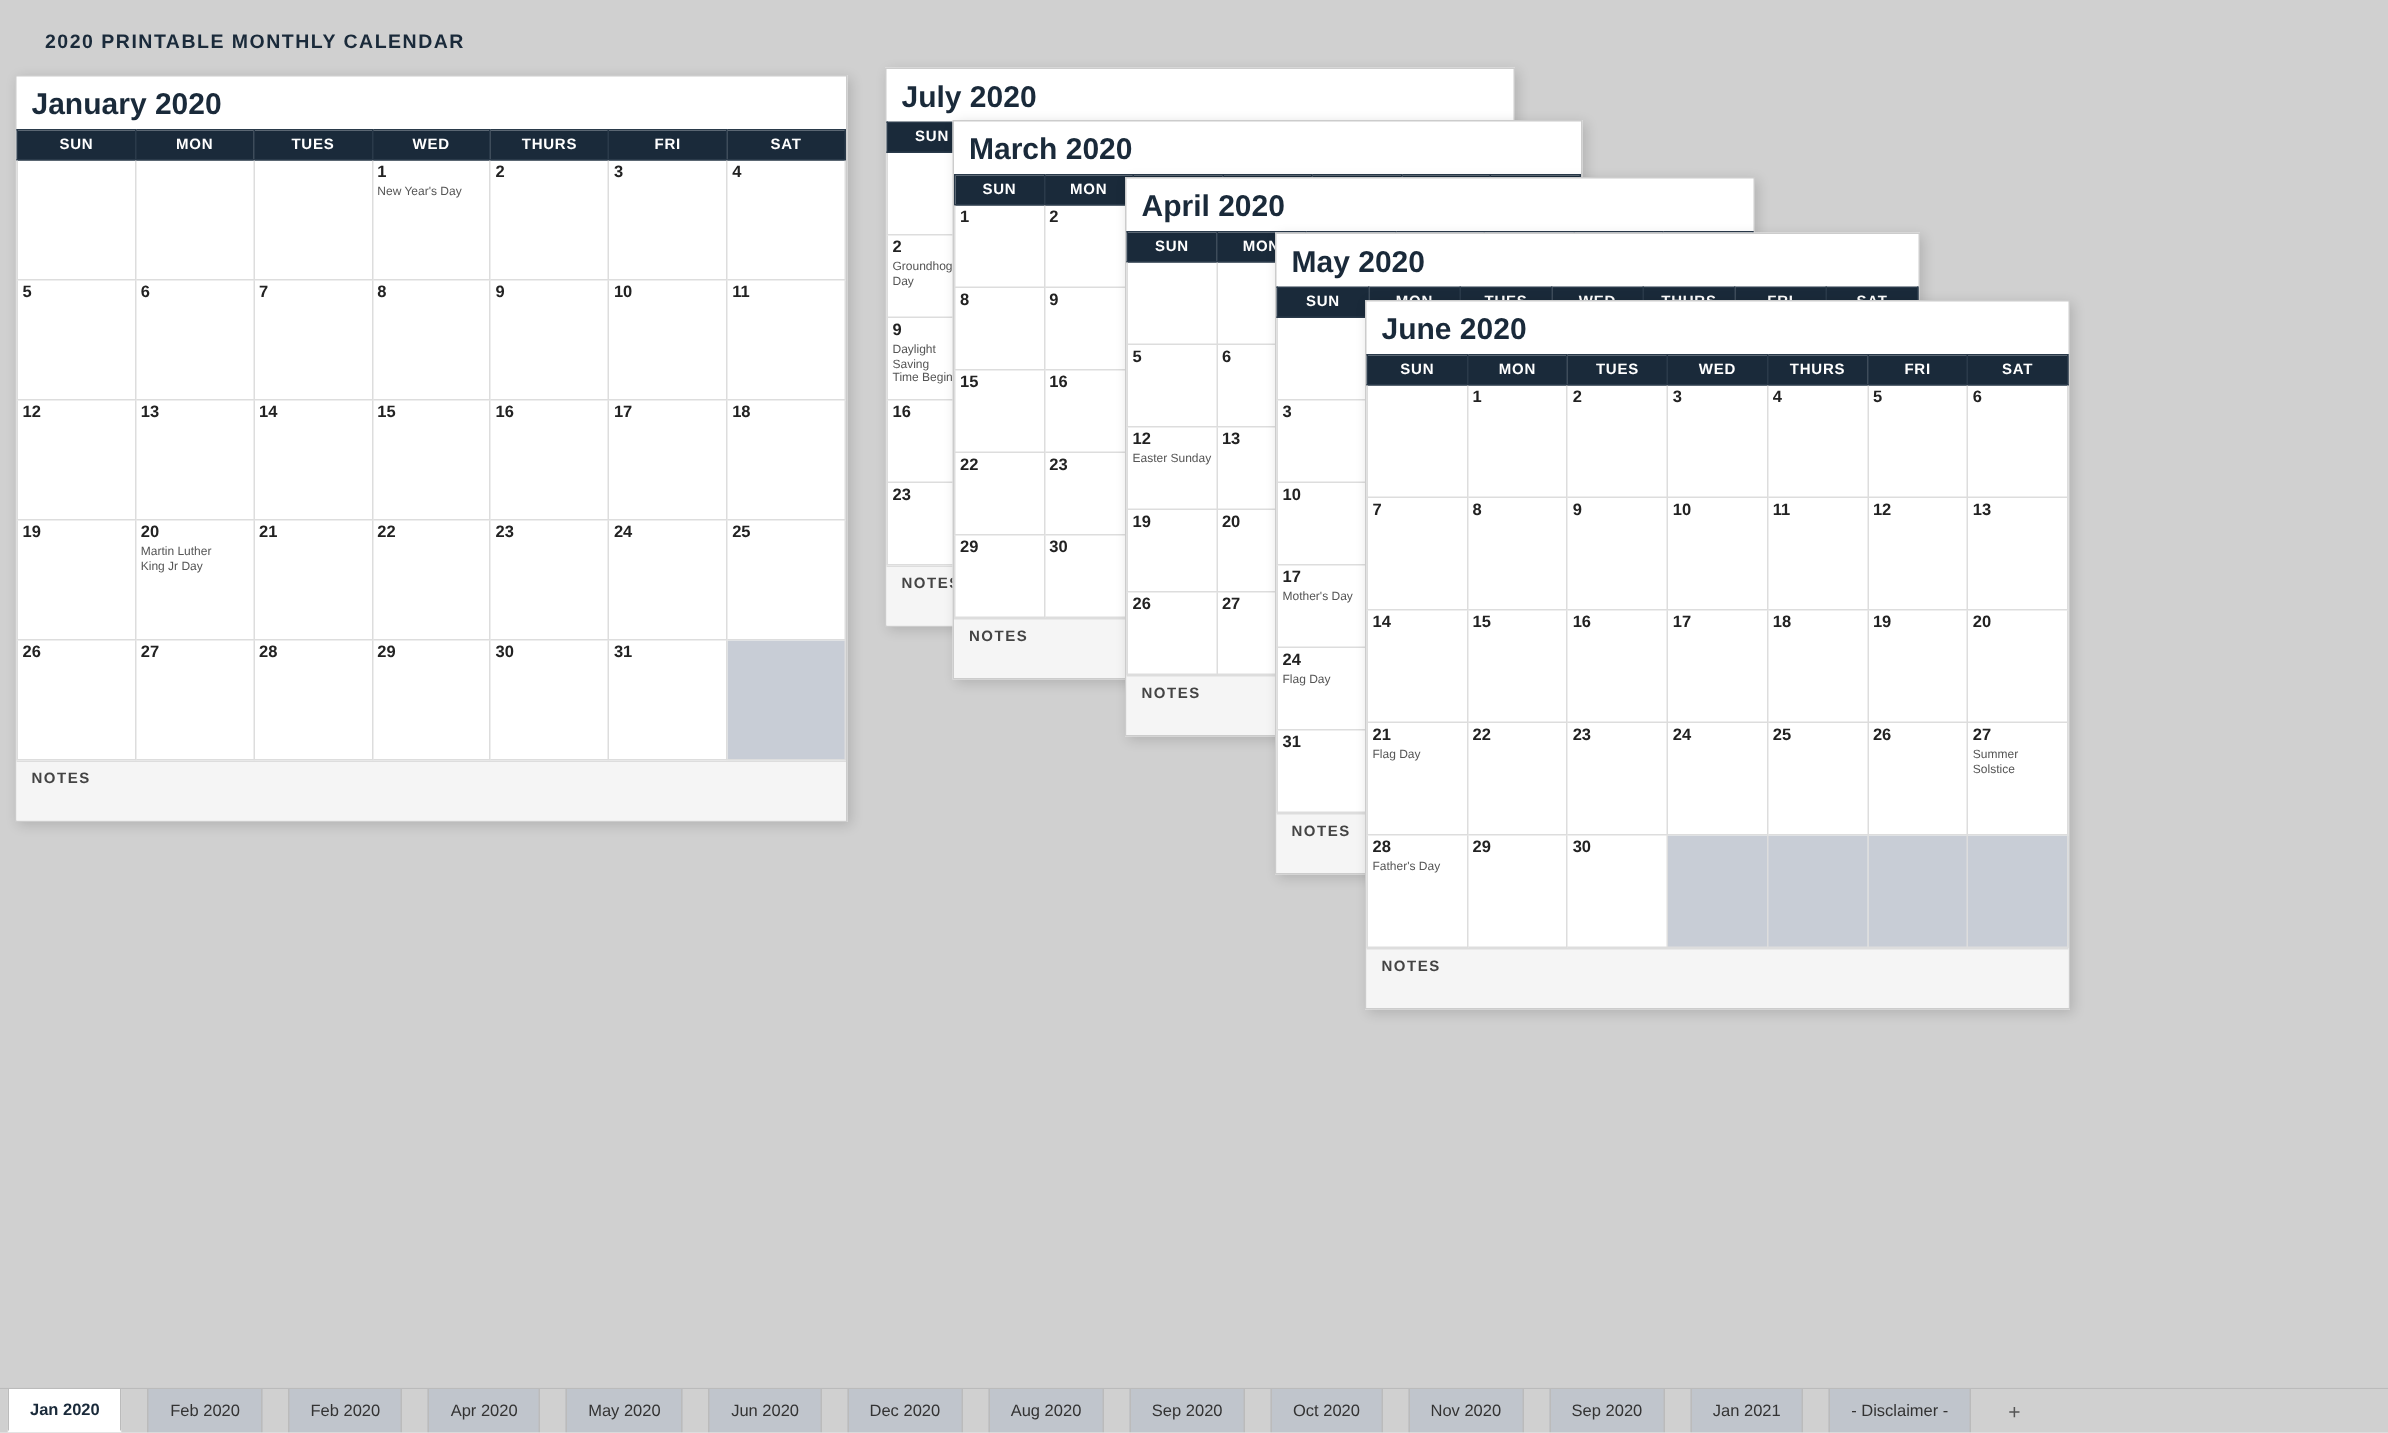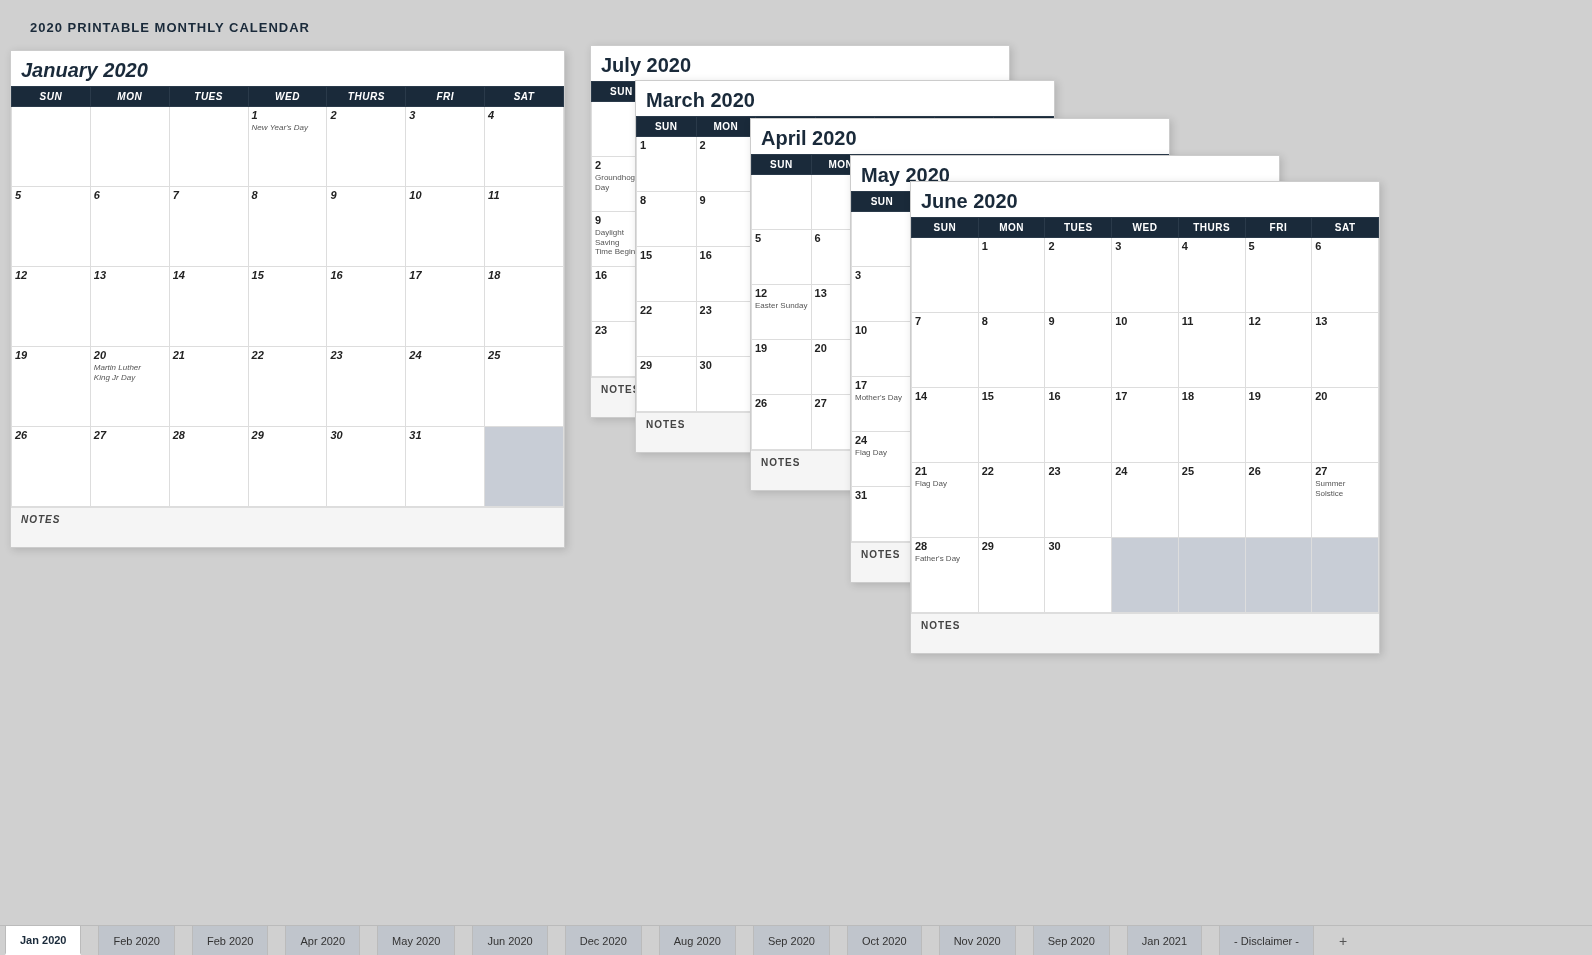--- a/index.html
+++ b/index.html
@@ -134,21 +134,20 @@
       font-size: 14px;
       cursor: pointer;
       color: #555;
     }
 
     
     #jan-cal {
       left: 10px;
       top: 50px;
       width: 555px;
-      font-style: italic;
     }
 
     #jan-cal tbody td {
       height: 80px;
       width: 79px;
     }
 
     
     #feb-cal {
       left: 590px;
@@ -197,21 +196,21 @@
     }
 
     #may-cal tbody td {
       height: 55px;
       width: 61px;
     }
 
     
     #jun-cal {
       left: 910px;
-      top: 181px;
+      top: 200px;
       width: 470px;
       z-index: 6;
     }
 
     #jun-cal tbody td {
       height: 75px;
       width: 67px;
     }
 
     .notes-section {

